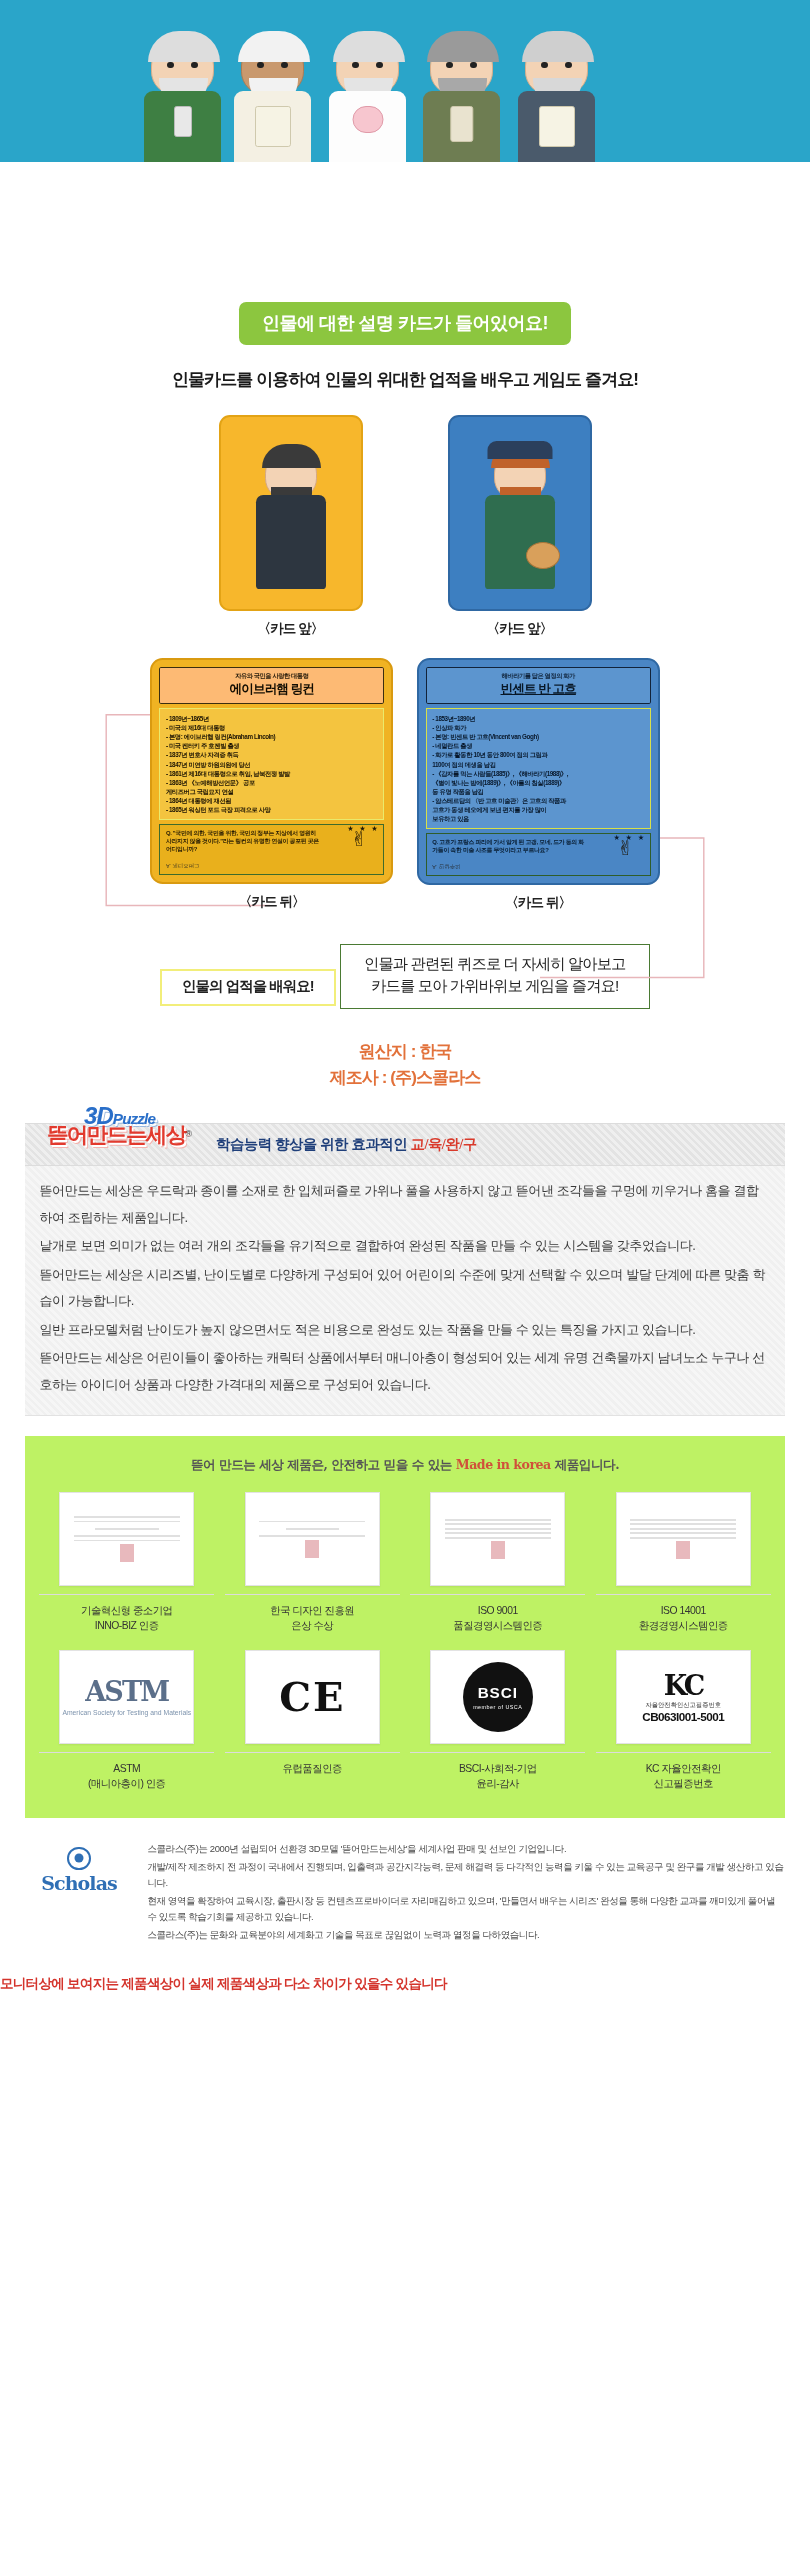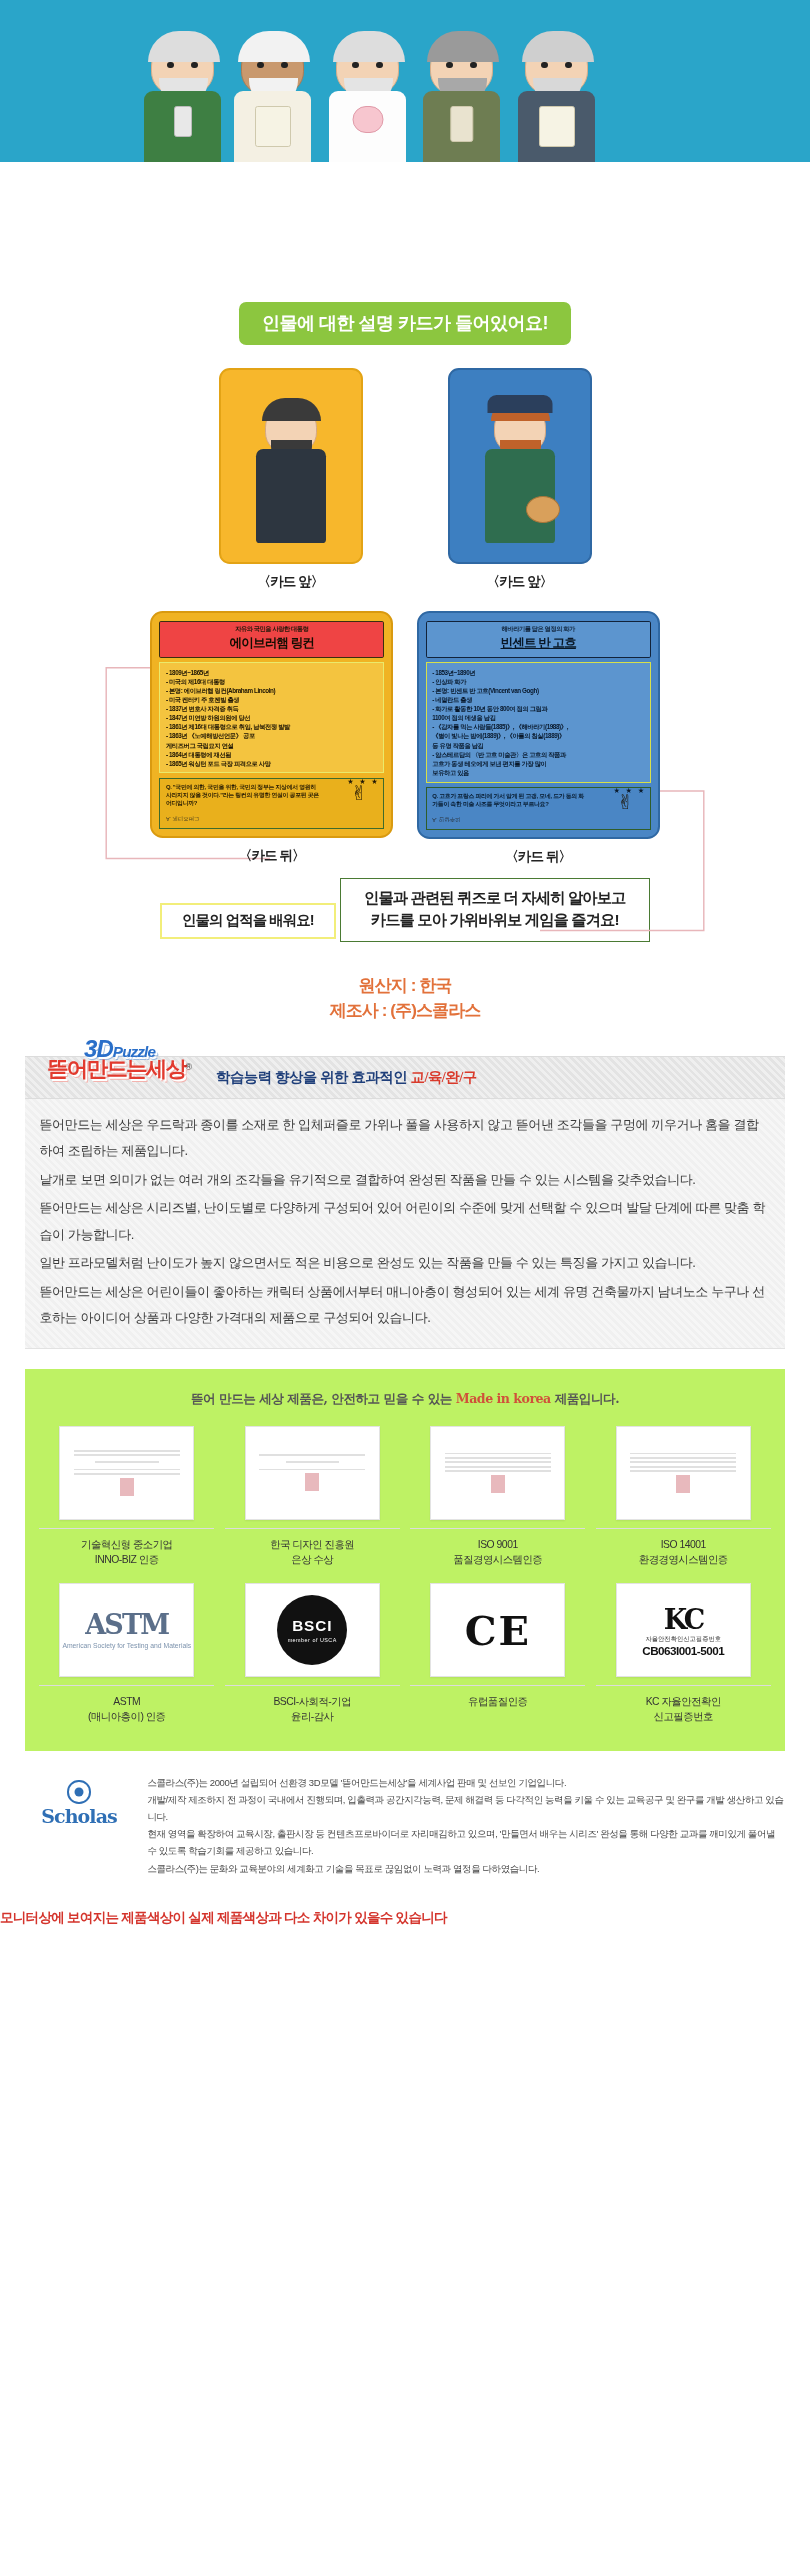--- a/index.html
+++ b/index.html
@@ -92,21 +92,21 @@
 
   
   .flow { position: relative; margin-top: 20px; padding-bottom: 3.6px; }
   .back-row { display: flex; justify-content: center; gap: 23.4px; }
   .card-back {
     width: 243px; border-radius: 12.6px; padding: 7.2px; text-align: left;
   }
   .cb-yellow { background: #f0b323; border: 2.7px solid #d99a10; }
   .cb-blue   { background: #4a86c5; border: 2.7px solid #2f68a3; }
   .cb-title {
-    border: 1.8px solid #3a2e10; background: #ef4444; text-align: center;
+    border: 1.8px solid #3a2e10; background: #fdba74; text-align: center;
     padding: 3.6px 1.8px 4.5px; border-radius: 1.8px;
   }
   .cb-blue .cb-title { border-color: #12233a; background: #5c95cf; }
   .cb-title .t-small { font-size: 6.3px; letter-spacing: -0.5px; color: #23190a; font-weight: bold; }
   .cb-blue .cb-title .t-small { color: #10243c; }
   .cb-title .t-big { font-size: 12.6px; font-weight: bold; letter-spacing: -0.9px; color: #120d02; margin-top: 0.9px; }
   .cb-blue .cb-title .t-big { color: #081726; text-decoration: underline; }
   .cb-facts {
     margin-top: 4.5px; border: 1.8px solid #eaea6b; background: #f4c43f;
     padding: 4.5px 5.4px; min-height: 106px;
@@ -136,22 +136,22 @@
   .cb-blue .stars { color: #0a1b2e; }
 
   
   .callout-yellow {
     display: inline-block; border: 2.7px solid #f2ee7a; background: #fff;
     padding: 6.3px 20px 7.2px; font-size: 14.4px; font-weight: bold; letter-spacing: -0.9px;
     margin-top: 25px;
   }
   .callout-green {
     display: inline-block; border: 1.8px solid #4a7a33; background: #fff;
-    padding: 8px 23.4px 10px; font-size: 15.3px; font-weight: bold; letter-spacing: -0.9px;
-    line-height: 1.45; margin-top: 12px;
+    padding: 8px 23.4px 10px; font-size: 15.3px; font-weight: normal; letter-spacing: -0.9px;
+    line-height: 1.45; margin-top: 32px;
   }
   .origin-block {
     margin-top: 27px; text-align: center; color: #e2713a;
     font-size: 17px; font-weight: bold; letter-spacing: -0.9px; line-height: 1.5;
   }
 
   
   .brand-wrap { margin: 23.4px 25px 0; }
   .brand-bar {
     height: 43px; position: relative;
@@ -301,20 +301,21 @@
             <div class="prop"></div>
           </div>
       </div>
     </div>
   </div>
 
   <div class="sec-cards">
 
     <div class="green-pill">인물에 대한 설명 카드가 들어있어요!</div>
 
+    <div class="sub-head">인물카드를 이용하여 인물의 위대한 업적을 배우고 게임도 즐겨요!</div>
 
     
     <div class="card-row">
       <div class="card-col">
         <div class="card-front cf-yellow">
           <div class="cf-figure lincoln">
             <div class="f-head">
                 <div class="f-hair"></div>
                 <div class="f-beard"></div>
               </div>
@@ -504,38 +505,38 @@
           </div>
         </div>
         <div class="cert-caption">
           <div>ASTM</div>
           <div>(매니아층이) 인증</div>
         </div>
       </div>
 
       <div class="cert-cell">
         <div class="cert-img">
+          <div class="ce-mark">CE</div>
+        </div>
+        <div class="cert-caption">
+          <div>유럽품질인증</div>
+          <div></div>
+        </div>
+      </div>
+
+      <div class="cert-cell">
+        <div class="cert-img">
           <div class="bsci">
             <div class="b1">BSCI</div>
             <div class="b2">member of USCA</div>
           </div>
         </div>
         <div class="cert-caption">
           <div>BSCI-사회적-기업</div>
           <div>윤리-감사</div>
-        </div>
-      </div>
-
-      <div class="cert-cell">
-        <div class="cert-img">
-          <div class="ce-mark">CE</div>
-        </div>
-        <div class="cert-caption">
-          <div>유럽품질인증</div>
-          <div></div>
         </div>
       </div>
 
       <div class="cert-cell">
         <div class="cert-img">
           <div class="kc-box">
             <div class="kc-mark">KC</div>
             <div class="kc-top">자율안전확인신고필증번호</div>
             <div class="kc-num">CB063I001-5001</div>
           </div>

